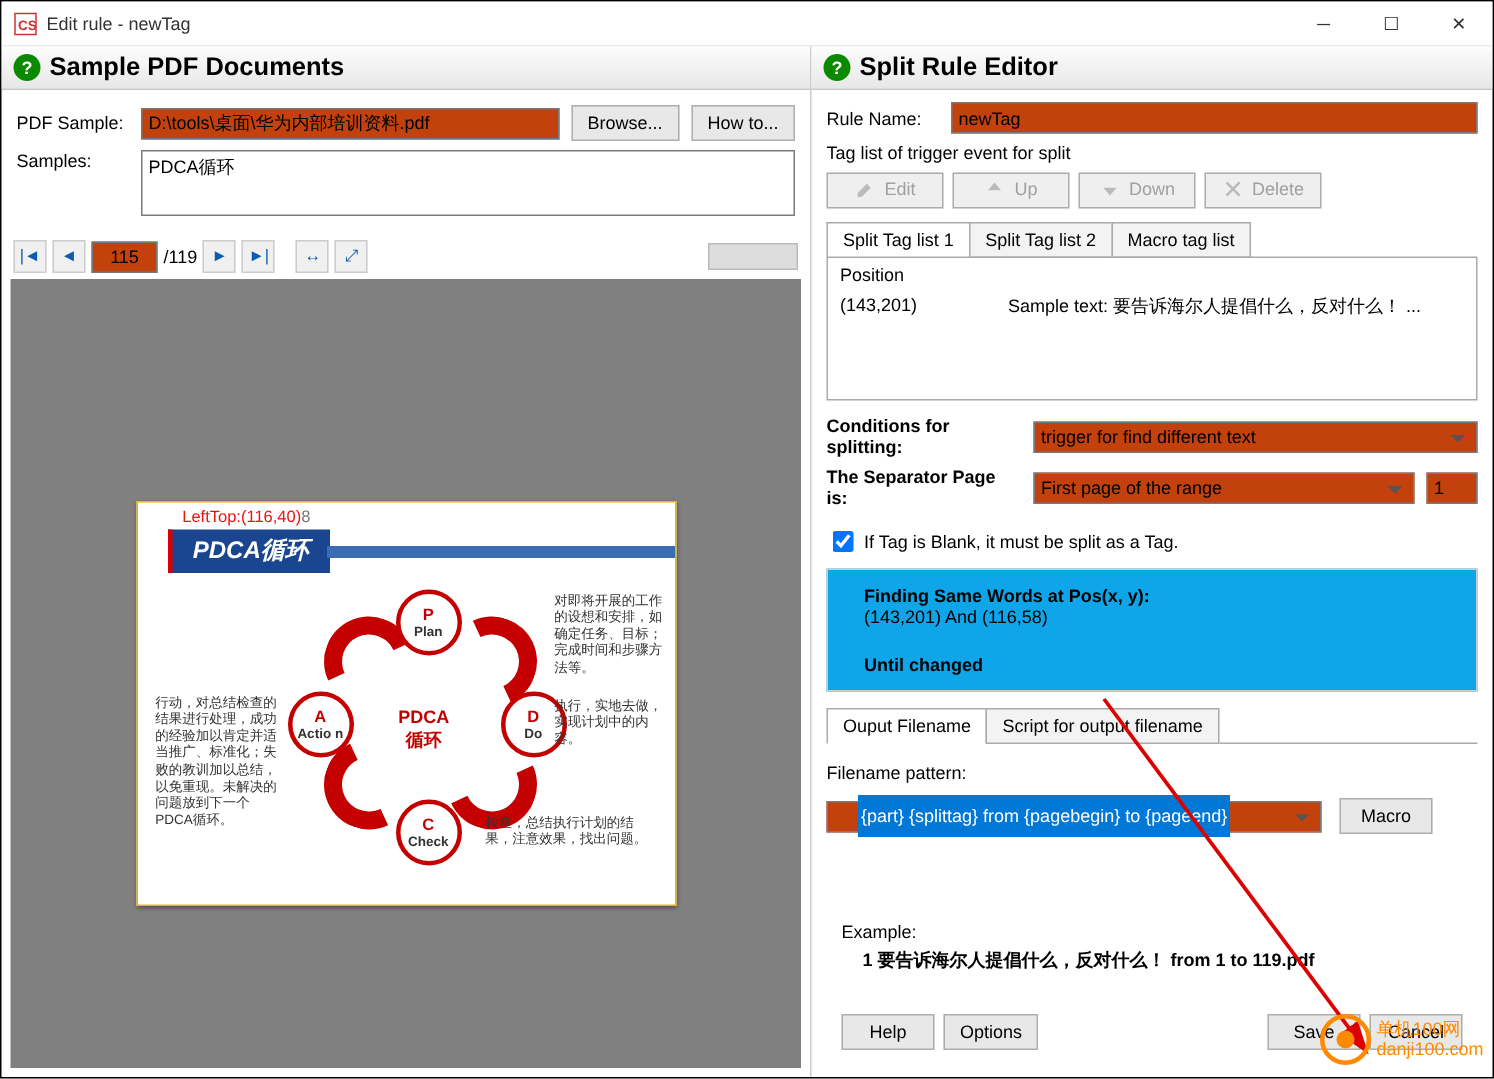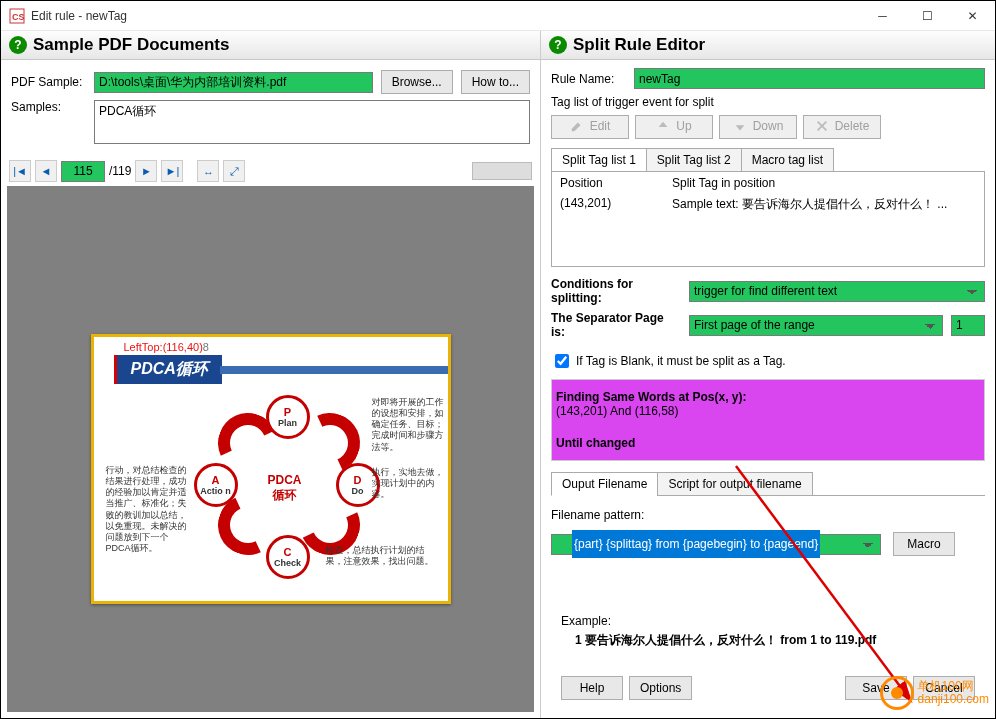--- a/index.html
+++ b/index.html
@@ -15,36 +15,36 @@
   .right { flex: 1; display: flex; flex-direction: column; }
 
   .section-header { background: linear-gradient(#fdfdfd,#e7e7e7); border-bottom: 1px solid #c7c7c7; padding: 4px 8px; display: flex; align-items: center; gap: 6px; }
   .hdr-icon { width: 18px; height: 18px; border-radius: 50%; background: #0b8a00; color: #fff; font-weight: bold; font-size: 12px; display: flex; align-items: center; justify-content: center; }
   .section-title { font-weight: bold; font-size: 17px; }
 
   .form-area { padding: 10px 10px 6px 10px; font-size: 12px; }
   .row { display: flex; align-items: center; margin-bottom: 6px; gap: 8px; }
   .lbl { width: 75px; text-align: left; }
   .lbl-r { width: 130px; }
-  input[type=text], .combo { font-size: 12px; padding: 2px 4px; border: 1px solid #7a7a7a; background: #22c55e; height: 21px; }
+  input[type=text], .combo { font-size: 12px; padding: 2px 4px; border: 1px solid #7a7a7a; background: #c2410c; height: 21px; }
   .combo { appearance: none; position: relative; padding-right: 18px; background-image: linear-gradient(45deg, transparent 50%, #555 50%), linear-gradient(135deg, #555 50%, transparent 50%); background-position: calc(100% - 12px) 8px, calc(100% - 7px) 8px; background-size: 5px 5px; background-repeat: no-repeat; }
   textarea { font-size: 12px; padding: 2px 4px; border: 1px solid #7a7a7a; resize: none; font-family: inherit; }
   .btn { font-size: 12px; padding: 3px 10px; background: #e8e8e8; border: 1px solid #adadad; min-width: 62px; height: 24px; }
   .btn:disabled { color: #a0a0a0; background:#efefef; }
   .btn-icon-lbl { display:inline-flex; align-items:flex-start; gap:6px; }
 
   .nav { display: flex; align-items: center; gap: 4px; padding: 4px 8px; }
   .nav-btn { width: 22px; height: 22px; display: flex; align-items: center; justify-content: center; background: #f0f0f0; border: 1px solid #ccc; font-size: 11px; color: #0b5cb0; }
   .pg-in { width: 44px; text-align: center; height: 20px; }
   .pg-tot { font-size: 12px; }
   .nav-spacer { flex:1; }
   .zoom-slider { width: 60px; height: 18px; background: #ddd; position: relative; border:1px solid #bbb; }
 
   .preview { flex: 1; background: #808080; display: flex; align-items: center; justify-content: center; margin: 0 6px 6px 6px; position: relative; }
-  .page { width: 360px; height: 270px; background: #fff; box-shadow: 0 1px 3px rgba(0,0,0,.4); border: 3px solid #eab308; position: relative; overflow:hidden;margin-top:39px; }
+  .page { width: 360px; height: 270px; background: #fff; box-shadow: 0 1px 3px rgba(0,0,0,.4); border: 1px solid #eab308; position: relative; overflow:hidden;margin-top:39px; }
   .page .coord { position: absolute; left: 30px; top: 4px; font-size: 11px; color: #e11; }
   .page .coord2 { color:#777; }
   .slide-hdr { position:absolute; left:0; top:18px; right:0; height:30px; display:flex; align-items:center; }
   .slide-hdr .ribbon { background:#19468e; color:#fff; font-weight:bold; font-style:italic; font-size:16px; padding:4px 14px; margin-left:20px; border-left:3px solid #d90000; }
   .slide-hdr .bar { flex:1; height:8px; background:#3a6cb3; margin-left:-2px; position:relative; }
   .slide-hdr .bar::after{content:""; position:absolute; right:8px; top:-2px; font-size:8px; color:#cfe0f3;}
   .circle-area{ position:absolute; left:100px; top:58px; width:190px; height:190px; }
   .node{ position:absolute; width:44px; height:44px; border:3px solid #c40000; border-radius:50%; background:#fff; display:flex; flex-direction:column; align-items:center; justify-content:center; font-size:9px; font-weight:bold; color:#333;}
   .node .l{ color:#c40000; font-size:11px;}
   .n-p{left:72px; top:0;}
@@ -72,21 +72,21 @@
   .tab.active{ background:#fff; border-bottom:1px solid #fff;}
   .tab + .tab { margin-left:-1px;}
   .taglist-table{ border:1px solid #aaa; height:96px; padding:4px 8px; position:relative;}
   .tcols{display:flex;}
   .tcol{ font-size:12px;}
   .tc1{ width:112px;}
   .tc2{ flex:1;}
   
   .checkbox{ display:flex; align-items:center; gap:4px; margin-top:6px;}
   .checkbox input{ width:14px; height:14px;}
-  .yellow-box{ background:#d946ef; border:1px solid #ccc; padding:10px 4px; margin-top:8px;}
+  .yellow-box{ background:#0ea5e9; border:1px solid #ccc; padding:10px 24px; margin-top:8px;}
   .yb-b{ font-weight:bold;}
   
   .otabs{ display:flex; margin-top:10px;}
   .filename-area{ border-top:1px solid #aaa; padding:8px 0 0;}
   .out-combo{ width:330px;}
   .out-combo-sel{ color:#fff; background:#0078d7; padding:7px 2px;margin-left:16px;}
   .combo-wrap{display:flex; align-items:center; gap:12px;}
   
   .bottom{ margin-top:auto; padding: 8px 10px 10px; font-size:12px;}
   .example b{font-weight:bold;}
@@ -226,21 +226,20 @@
             </span></button>
       </div>
       <div class="tabs">
         <div class="tab active">Split Tag list 1</div>
         <div class="tab">Split Tag list 2</div>
         <div class="tab">Macro tag list</div>
       </div>
       <div class="taglist-table">
         <div class="tcols">
           <div class="tcol tc1">Position</div>
-          <div class="tcol tc2">Split Tag in position</div>
         </div>
         <div class="tcols" style="margin-top:6px">
           <div class="tcol tc1">(143,201)</div>
           <div class="tcol tc2">Sample text: 要告诉海尔人提倡什么，反对什么！ ...</div>
         </div>
       </div>
 
       <div class="row" style="margin-top:10px">
         <span class="lbl-r" style="font-weight:bold">Conditions for splitting:</span>
         <div class="combo" style="flex:1"><span>trigger for find different text</span></div>

